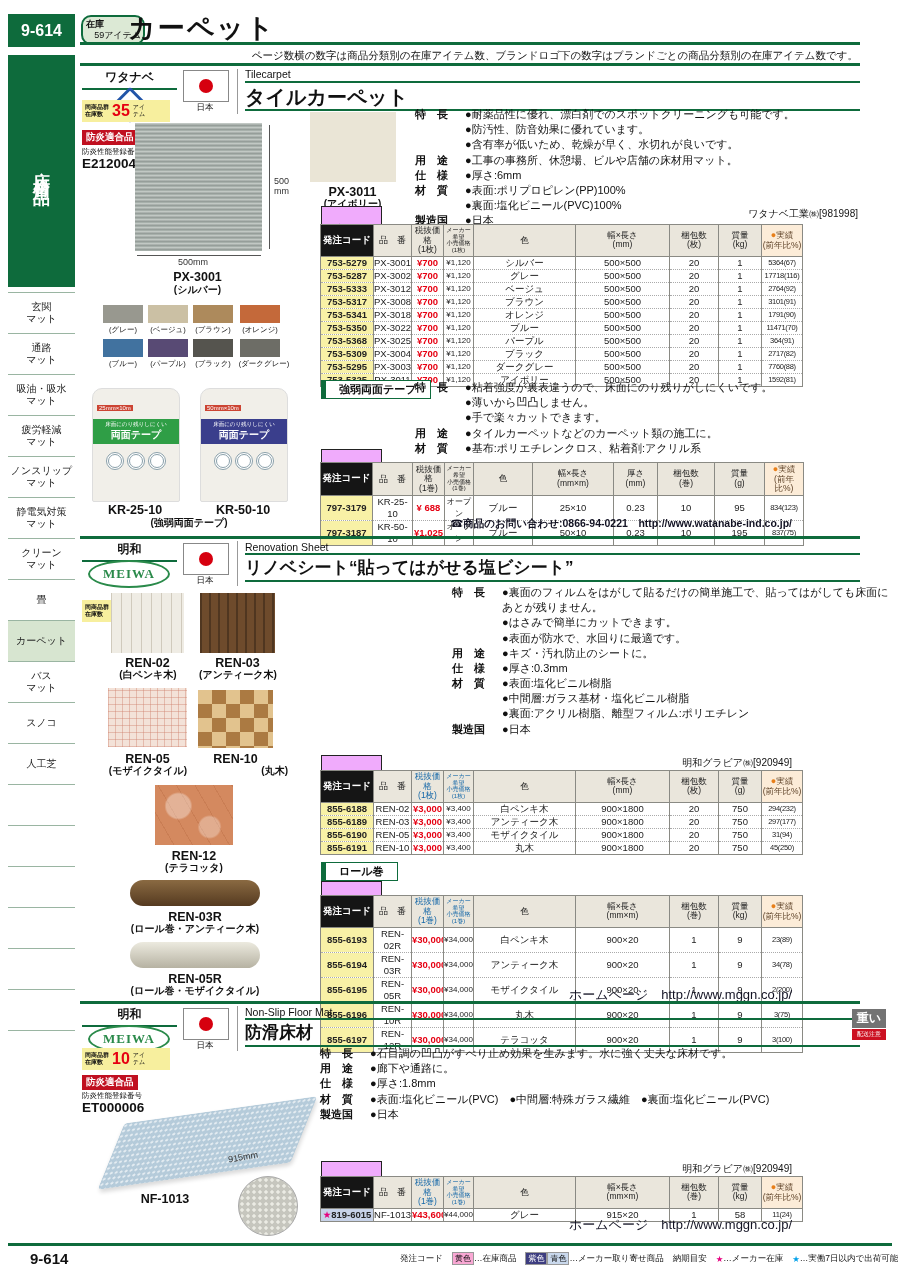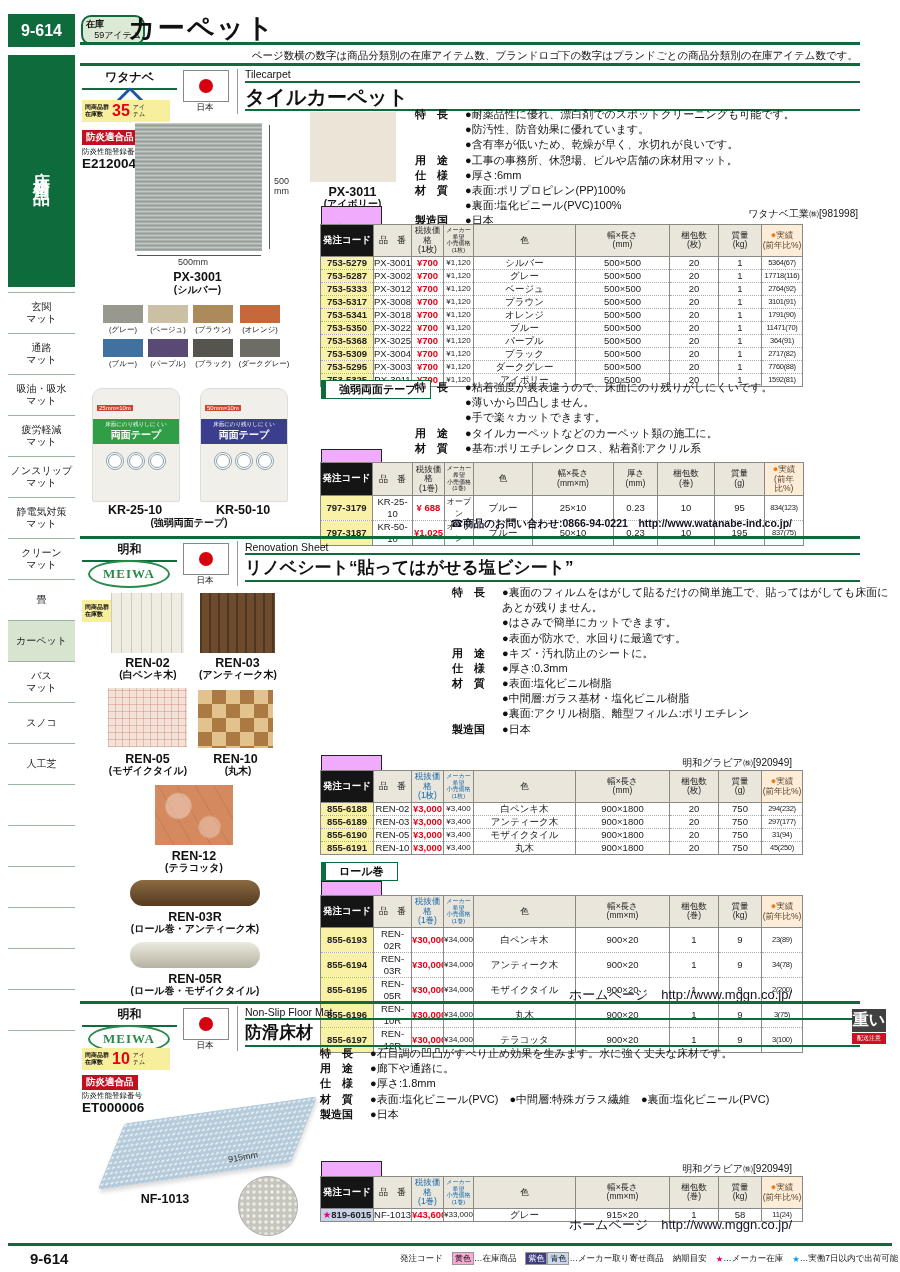--- a/index.html
+++ b/index.html
@@ -40,21 +40,21 @@
          justify-content:center;color:#2a8a4a;font-family:"Liberation Serif","DejaVu Serif",serif;
          font-weight:bold;font-size:13px;letter-spacing:1px;}
   .gstock{width:88px;height:22px;background:#f7ef9e;display:flex;align-items:center;gap:3px;padding:0 3px;box-sizing:border-box;}
   .gstock .gs-label{font-size:6px;line-height:1.15;font-weight:bold;white-space:pre-line;}
   .gstock .gs-count{color:var(--red);font-size:16px;font-weight:bold;}
   .gstock .gs-unit{font-size:6px;line-height:1.15;white-space:pre-line;}
   .fire-badge{background:#c01020;color:#fff;font-size:9.5px;font-weight:bold;padding:1px 4px;}
   .fire-reg-label{font-size:7.5px;}
   .fire-reg-no{font-size:13.5px;font-weight:bold;}
   .heavy{width:34px;text-align:center;}
-  .heavy-main{background:#404040;color:#fff;font-weight:bold;font-size:16px;padding:1px 0;}
+  .heavy-main{background:#737373;color:#fff;font-weight:bold;font-size:12px;padding:1px 0;}
   .heavy-sub{background:#cc1122;color:#fff;font-size:6px;margin-top:1px;padding:1px 0;}
 
   
   .px3001{background:#a7b0ab;background-image:repeating-linear-gradient(180deg,rgba(255,255,255,.3) 0 1px,rgba(0,0,0,.10) 2px 3px,transparent 3px 4px);}
   .px3011{background:#eae5d6;}
   .swatch{width:40px;height:18px;}
   .swatch-label{font-size:7.5px;text-align:center;width:46px;}
   .img-caption{text-align:center;font-weight:bold;font-size:12.5px;line-height:1.2;}
   .img-sub{text-align:center;font-weight:bold;font-size:10px;line-height:1.2;}
   .dim-line-v{width:1px;background:#555;}
@@ -523,21 +523,21 @@
   <div class="abs img-caption" style="left:111px;top:656px;width:73px;">REN-02</div>
   <div class="abs img-sub" style="left:98px;top:669px;width:100px;">(白ペンキ木)</div>
   <div class="abs img-caption" style="left:200px;top:656px;width:75px;">REN-03</div>
   <div class="abs img-sub" style="left:188px;top:669px;width:100px;">(アンティーク木)</div>
 
   <div class="abs ren05" style="left:108px;top:688px;width:79px;height:59px;"></div>
   <div class="abs ren10" style="left:198px;top:690px;width:75px;height:58px;"></div>
   <div class="abs img-caption" style="left:108px;top:752px;width:79px;">REN-05</div>
   <div class="abs img-sub" style="left:98px;top:765px;width:100px;">(モザイクタイル)</div>
   <div class="abs img-caption" style="left:198px;top:752px;width:75px;">REN-10</div>
-  <div class="abs img-sub" style="left:188px;top:765px;width:100px;">(丸木)</div>
+  <div class="abs img-sub" style="left:188px;top:765px;width:100px;text-align:right;">(丸木)</div>
 
   <div class="abs ren12" style="left:155px;top:785px;width:78px;height:60px;"></div>
   <div class="abs img-caption" style="left:155px;top:849px;width:78px;">REN-12</div>
   <div class="abs img-sub" style="left:144px;top:862px;width:100px;">(テラコッタ)</div>
 
   <div class="abs roll roll-dark" style="left:130px;top:880px;width:130px;"></div>
   <div class="abs img-caption" style="left:130px;top:910px;width:130px;">REN-03R</div>
   <div class="abs img-sub" style="left:100px;top:923px;width:190px;">(ロール巻・アンティーク木)</div>
   <div class="abs roll roll-light" style="left:130px;top:942px;width:130px;"></div>
   <div class="abs img-caption" style="left:130px;top:972px;width:130px;">REN-05R</div>
@@ -799,21 +799,21 @@
           <th>梱包数<br>(巻)</th>
           <th>質量<br>(kg)</th>
           <th><span class="dot">●</span>実績<br>(前年比%)</th>
         </tr>
       </thead>
       <tbody>
         <tr>
           <td><span class="star">★</span>819-6015</td>
           <td>NF-1013</td>
           <td>¥43,600</td>
-          <td>¥33,000</td>
+          <td>¥44,000</td>
           <td>グレー</td>
           <td>915×20</td>
           <td>1</td>
           <td>58</td>
           <td>11(24)</td>
         </tr>
       </tbody>
     </table>
   <div class="abs homepage" style="left:480px;top:1216px;width:312px;">ホームページ　http://www.mggn.co.jp/</div>
 

